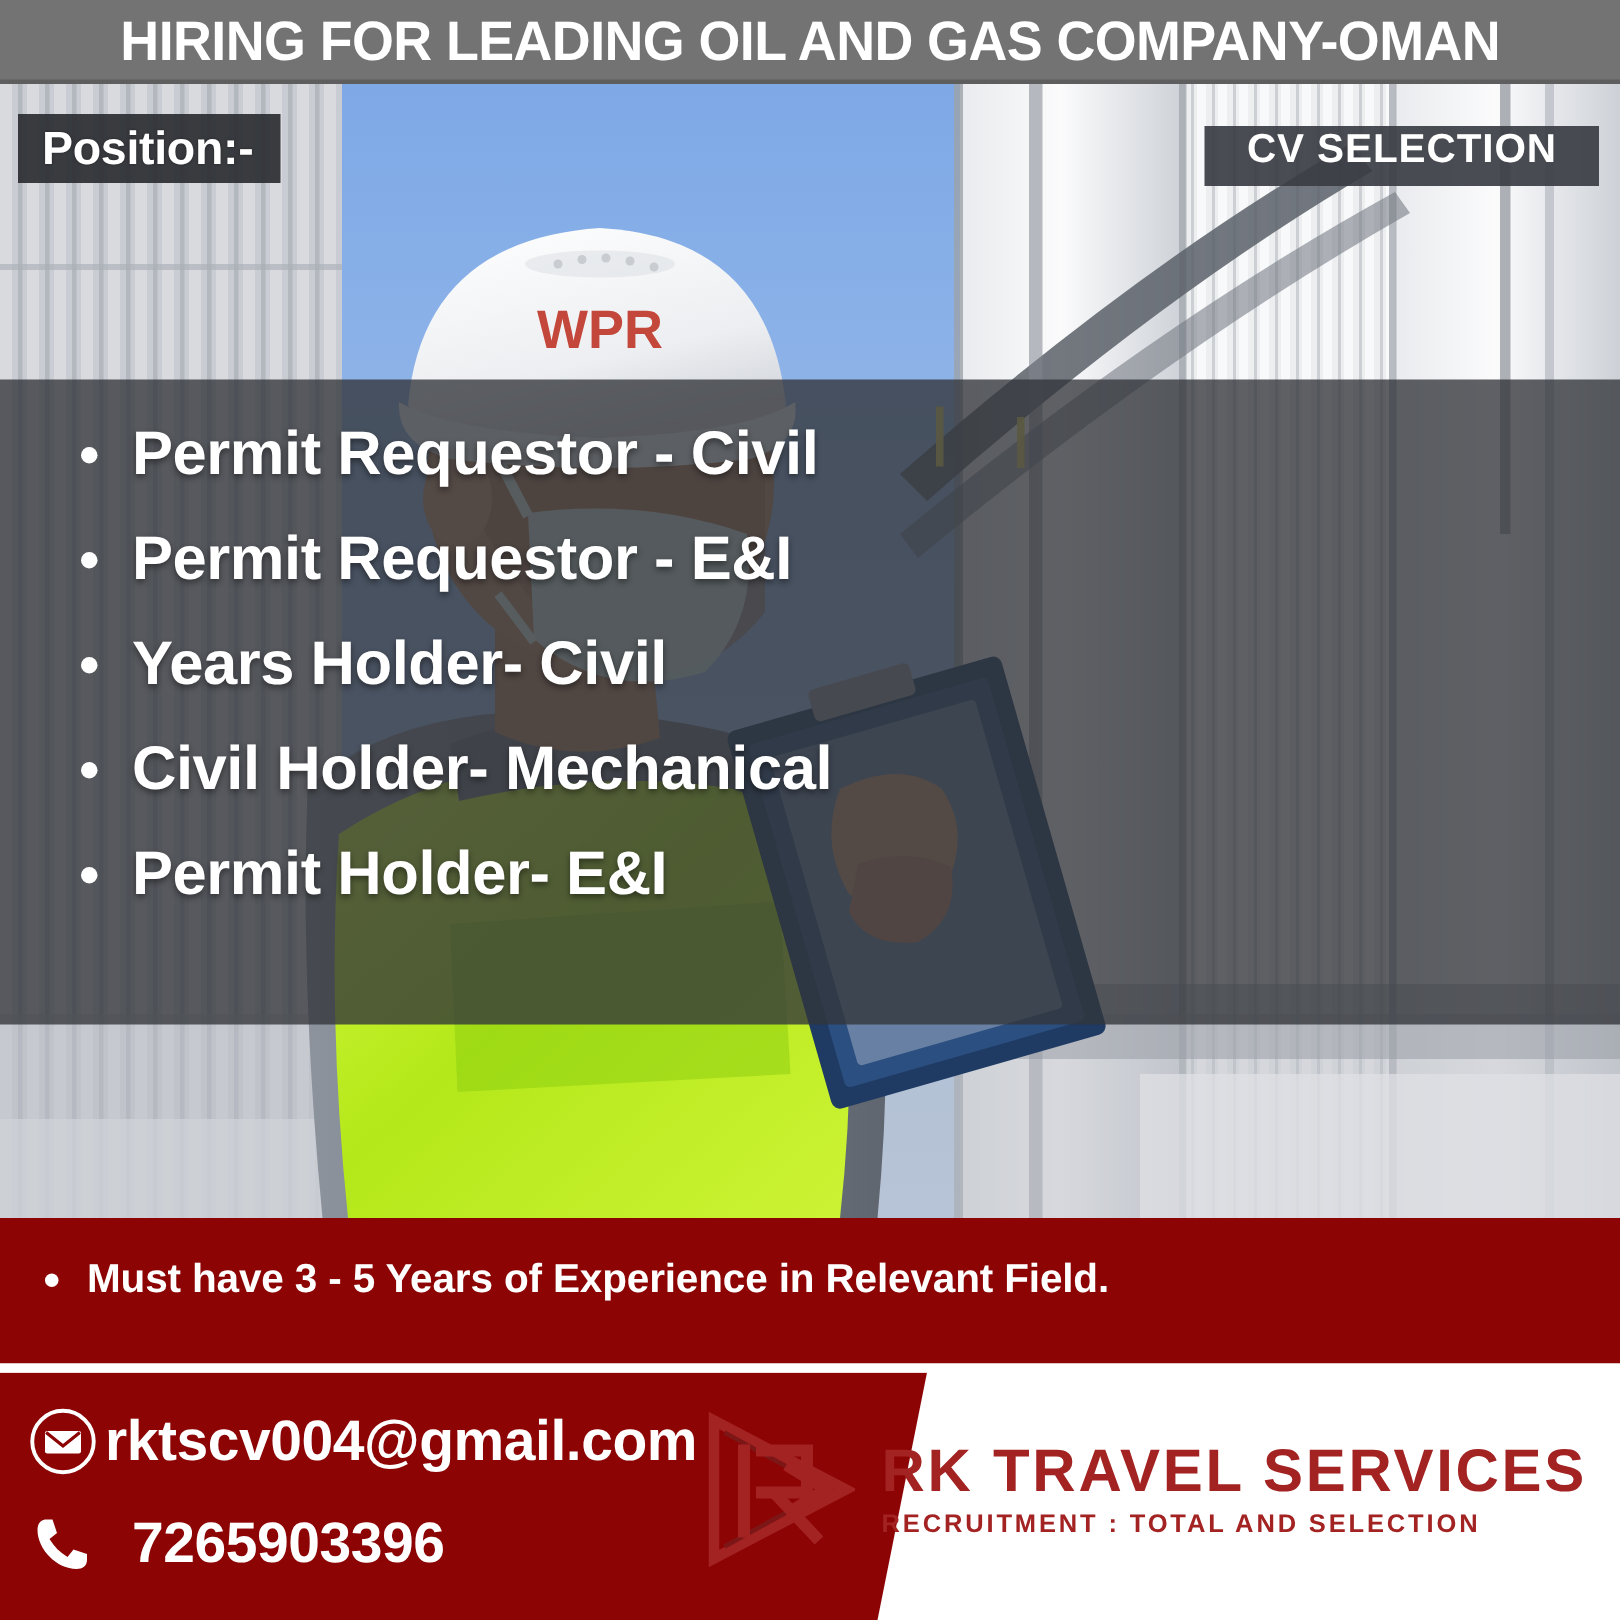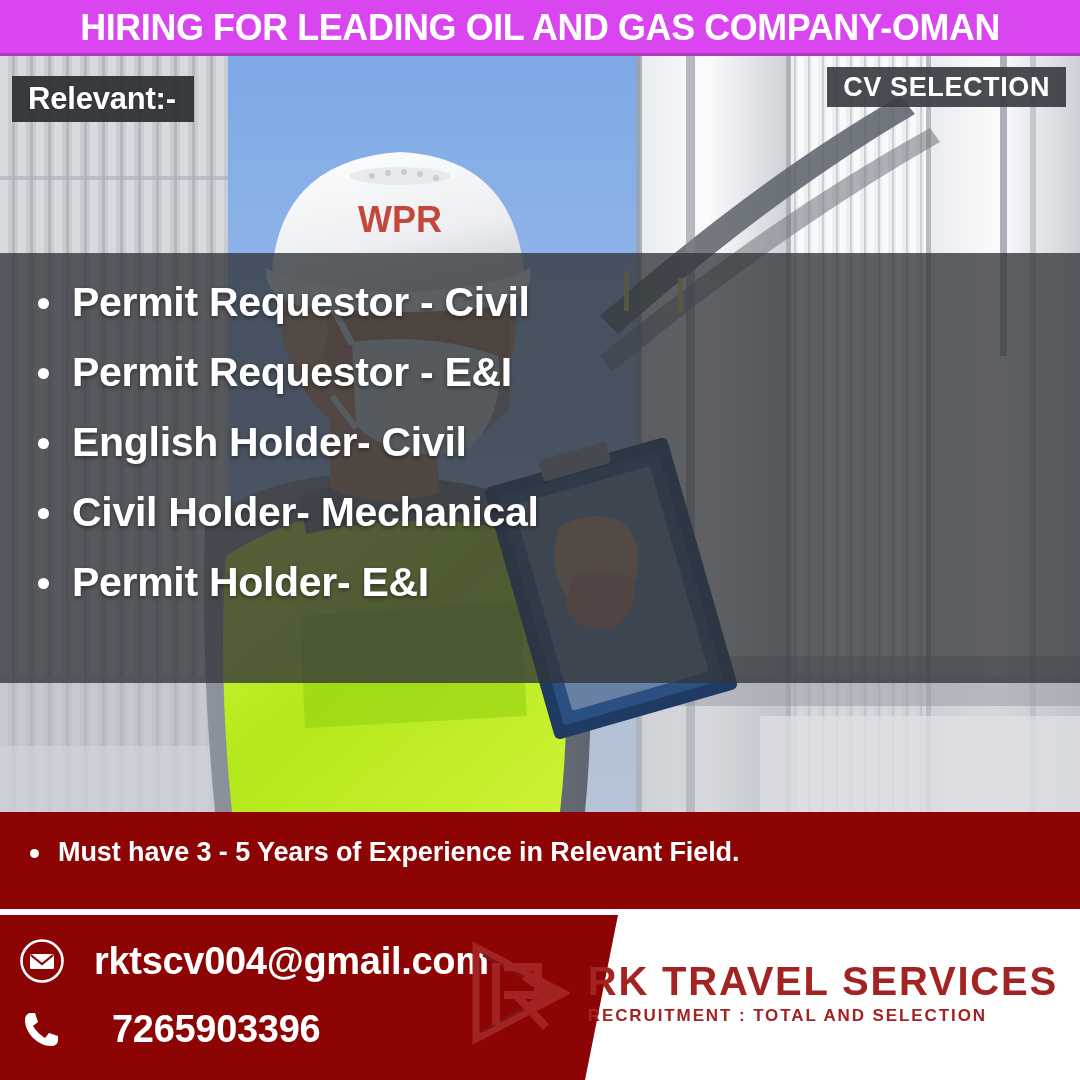--- a/index.html
+++ b/index.html
@@ -19,21 +19,21 @@
     overflow: hidden;
     background: #ffffff;
   }
 
   
   .header-bar {
     position: absolute;
     left: 0; top: 0;
     width: 1080px;
     height: 56px;
-    background: #d946ef;
+    background: #737373;
     box-shadow: inset 0 -3px 0 rgba(0,0,0,0.18);
     display: flex;
     align-items: center;
     justify-content: center;
     z-index: 40;
   }
   .header-title {
     color: #ffffff;
     font-size: 37px;
     font-weight: bold;
@@ -72,46 +72,45 @@
     font-size: 31px;
     font-weight: bold;
     letter-spacing: -0.2px;
     text-shadow: 0 0 2px rgba(0,0,0,0.4);
   }
 
   
   .badge-cv {
     position: absolute;
     right: 14px;
-    top: 67px;
+    top: 84px;
     height: 40px;
-    padding: 0 16px;
+    padding: 0 28px;
     background: rgba(58,61,67,0.92);
     display: flex;
-    align-items: center;
     z-index: 30;
   }
   .badge-cv span {
     color: #ffffff;
     font-size: 27px;
     font-weight: bold;
     letter-spacing: 0.6px;
   }
 
   
   .positions-overlay {
     position: absolute;
     left: 0;
     top: 253px;
     width: 1080px;
     height: 430px;
     background: rgba(50,53,58,0.78);
     z-index: 20;
     box-sizing: border-box;
-    padding: 14px 0 0 0;
+    padding: 14px 0 0 16px;
   }
   .positions-list {
     list-style: none;
     margin: 0;
     padding: 0 0 0 30px;
   }
   .positions-list li {
     position: relative;
     color: #ffffff;
     font-size: 41px;
@@ -199,21 +198,20 @@
     height: 165px;
     z-index: 3;
     padding-top: 12px;
     box-sizing: border-box;
   }
   .contact-row {
     display: flex;
     align-items: center;
     height: 68px;
     padding-left: 14px;
-    gap: 24px;
   }
   .contact-icon {
     width: 56px;
     flex: 0 0 56px;
     display: flex;
     align-items: center;
     justify-content: center;
   }
   .contact-text {
     color: #ffffff;
@@ -392,29 +390,29 @@
       </g>
 
       <path d="M 560 470 Q 600 450 628 470 Q 648 500 630 536 Q 598 560 566 540 Q 546 506 560 470 Z" fill="#c79470"></path>
       <path d="M 572 520 Q 606 508 634 522 Q 640 556 612 572 Q 578 576 566 552 Z" fill="#b9825f"></path>
     </svg>
 
     <div class="positions-overlay" style="top:197px;">
       <ul class="positions-list">
         <li>Permit Requestor - Civil</li>
         <li>Permit Requestor - E&amp;I</li>
-        <li>English Holder- Civil</li>
+        <li>Years Holder- Civil</li>
         <li>Civil Holder- Mechanical</li>
         <li>Permit Holder- E&amp;I</li>
       </ul>
     </div>
   </div>
 
   <div class="badge-position">
-    <span>Relevant:-</span>
+    <span>Position:-</span>
   </div>
 
   <div class="badge-cv">
     <span>CV SELECTION</span>
   </div>
 
   <div class="requirements">
     <ul class="req-list">
       <li>Must have 3 - 5 Years of Experience in Relevant Field.</li>
     </ul>

